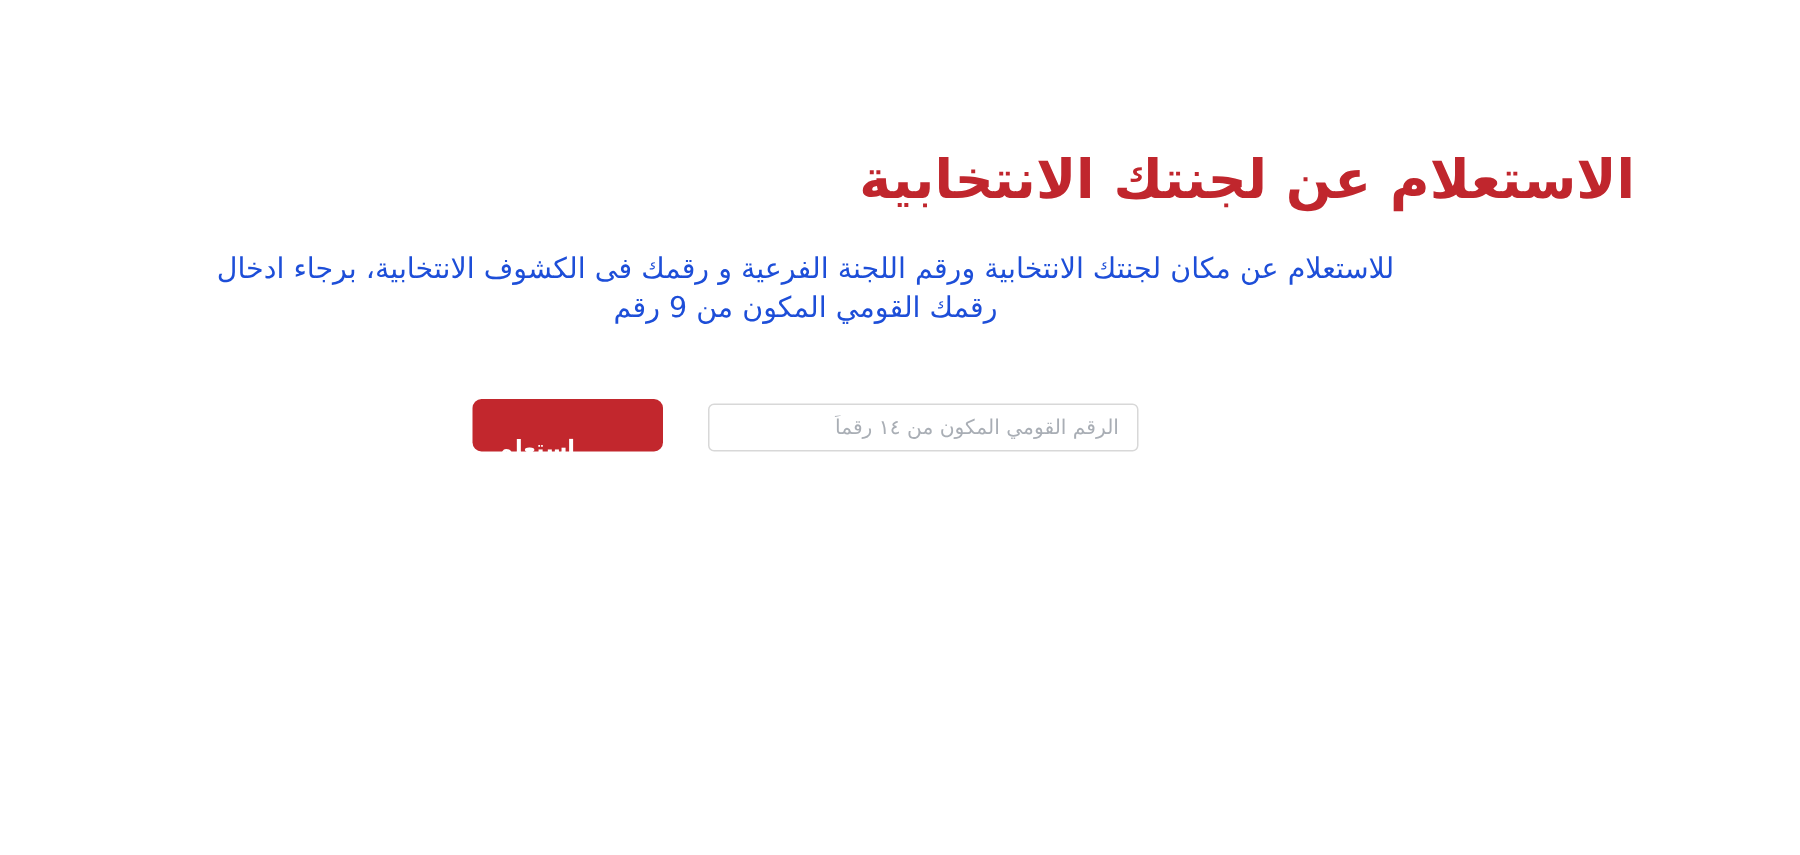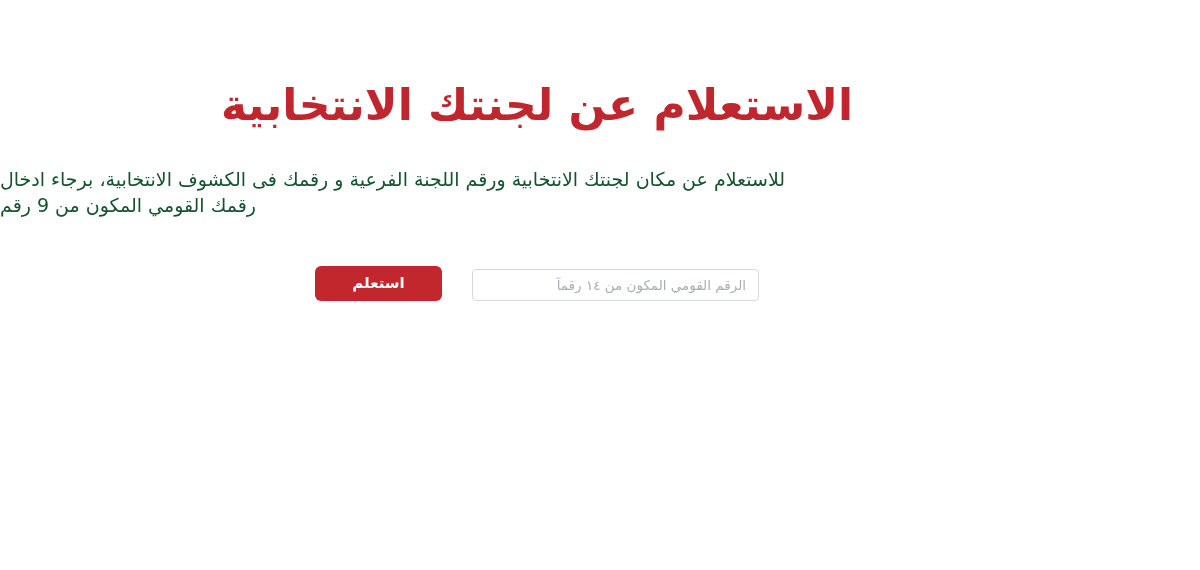--- a/index.html
+++ b/index.html
@@ -22,38 +22,38 @@
     top: 0;
     width: 1074px;
     height: 570px;
     direction: rtl;
   }
   .page-title {
     position: absolute;
     top: 80px;
     left: 0;
     width: 100%;
-    margin: 0;
-    text-align: center;
-    font-size: 44px;
+    margin: 16px;
+    text-align: right;
+    font-size: 36px;
     line-height: 50px;
     font-weight: bold;
     color: #c0262d;
     letter-spacing: 0;
   }
   .page-description {
     position: absolute;
     top: 166px;
     left: 0;
     width: 100%;
     margin: 0;
-    text-align: left;
+    text-align: center;
     font-size: 19px;
     line-height: 26px;
-    color: #14532d;
+    color: #1d4ed8;
   }
   .form-row {
     position: absolute;
     top: 266px;
     left: 0;
     width: 100%;
     display: flex;
     direction: rtl;           
     justify-content: center;
     align-items: flex-start;
@@ -85,22 +85,22 @@
     height: 35px;
     border: none;
     border-radius: 6px;
     background: #c2272d;
     color: #ffffff;
     font-family: "DejaVu Sans", sans-serif;
     font-size: 15px;
     font-weight: bold;
     cursor: pointer;
     line-height: 35px;
-    padding: 0;
-    text-align: center;
+    padding: 16px;
+    text-align: left;
   }
 </style>
 </head>
 <body>
 
 <div class="canvas">
   <div class="content-col">
 
     <h1 class="page-title">الاستعلام عن لجنتك الانتخابية</h1>
 

